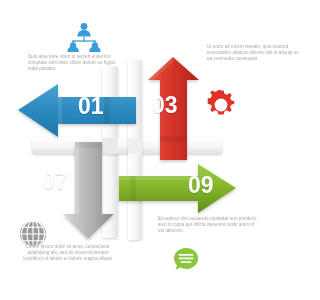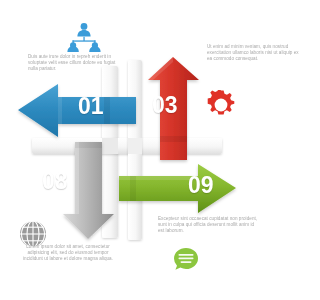--- a/index.html
+++ b/index.html
@@ -151,21 +151,21 @@
 
   <div class="arrow" id="a04">
     <svg width="300" height="300">
       <g filter="url(#soft)">
         <path d="M 88 239 L 114 214 L 102 214 L 102 142 L 75 142 L 75 214 L 63 214 Z" fill="url(#gGray)"></path>
       </g>
       <path d="M 75 142 L 79 142 L 79 214 L 75 214 Z" fill="#ffffff" opacity="0.22"></path>
       <rect x="75" y="142" width="27" height="6" fill="#000" opacity="0.05"></rect>
     </svg>
   </div>
-  <div class="num" id="num-04">08</div>
+  <div class="num" id="num-04">07</div>
 
   <div class="icon" id="icon-team">
     <svg width="36" height="30" viewBox="0 0 36 30">
       <g fill="#3b9cd9">
 
         <circle cx="18" cy="4.4" r="3.4"></circle>
         <path d="M 11.4 14.4 c 0 -4.2 2.9 -6.4 6.6 -6.4 s 6.6 2.2 6.6 6.4 z"></path>
 
         <rect x="17.4" y="14.8" width="1.3" height="4.2"></rect>
         <rect x="6.5" y="18.4" width="23" height="1.3"></rect>

